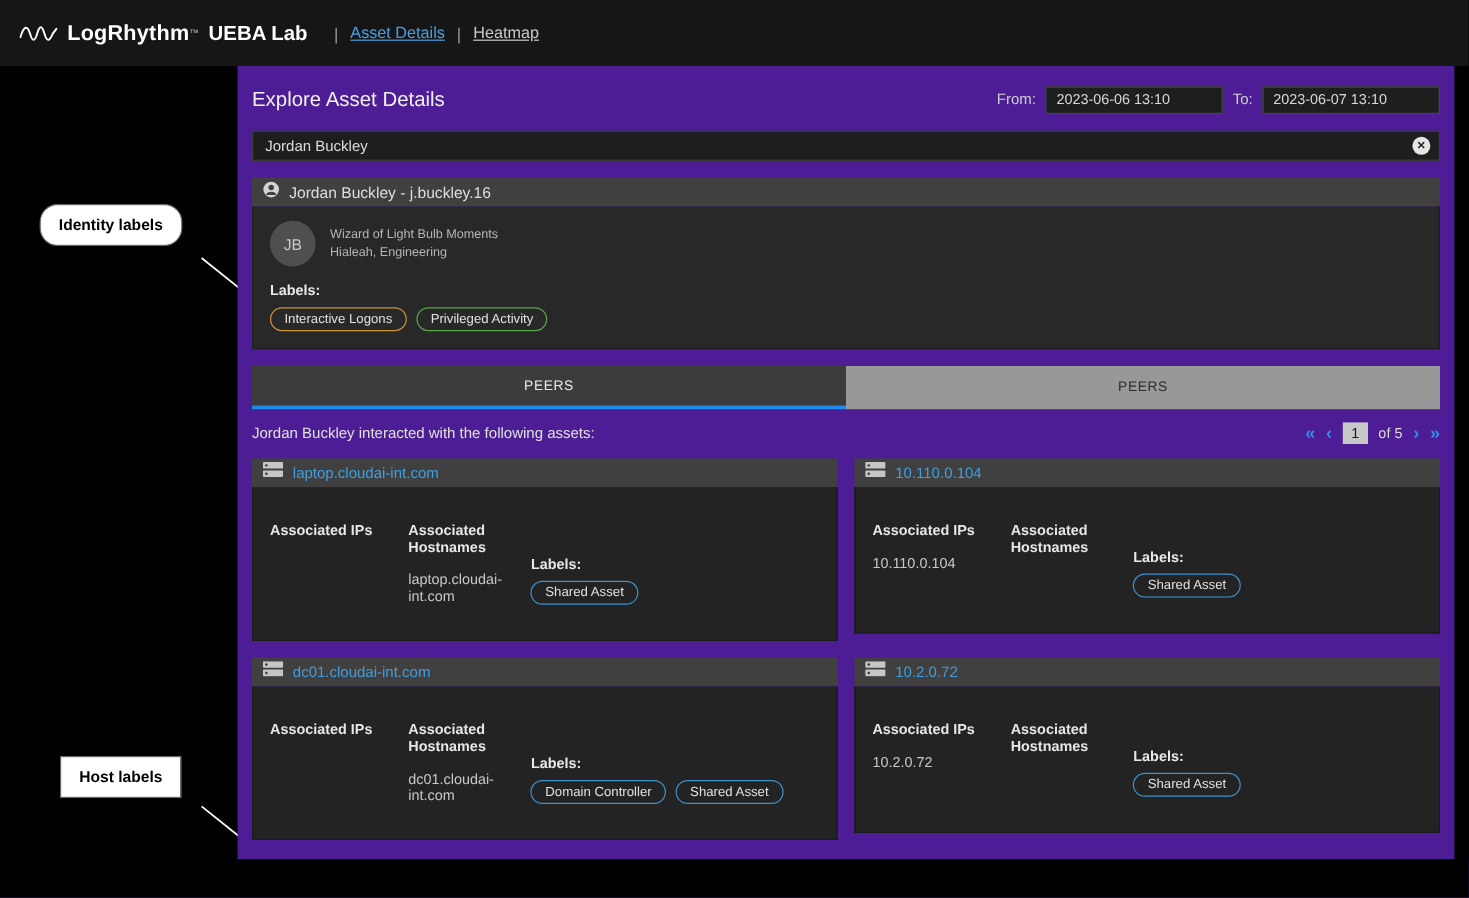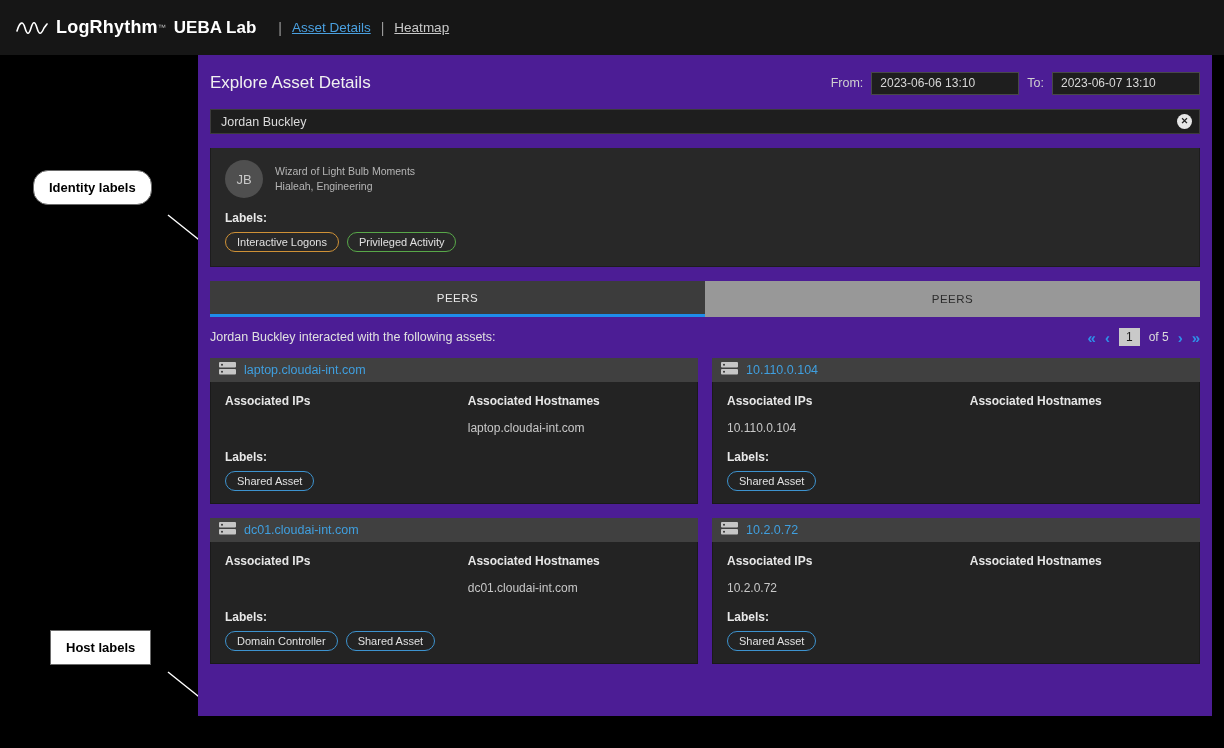--- a/index.html
+++ b/index.html
@@ -56,21 +56,21 @@
   .assets-bar { margin-top:9px; display:flex; justify-content:space-between; align-items:center; height:22px; }
   .assets-intro { color:#e0e0e0; font-size:12.5px; }
   .pager { display:flex; align-items:center; gap:9px; }
   .pg-btn { color:#2f8fe8; font-size:15px; font-weight:bold; cursor:pointer; line-height:1; }
   .pg-box { background:#c9c9c9; color:#1c1c1c; font-size:12px; padding:2px 7px; }
   .pg-of { color:#dcdcdc; font-size:12px; }
 
   
   .cards { margin-top:10px; display:grid; grid-template-columns:1fr 1fr; gap:14px; }
   .asset-name { color:#3f9fdf; font-size:12.5px; cursor:pointer; }
-  .card-body { background:#232323; border:1px solid #1a1a1a; border-top:none; padding:12px 14px; min-height:122px; display:flex; flex-direction:column; }
+  .card-body { background:#232323; border:1px solid #1a1a1a; border-top:none; padding:29px 14px; min-height:122px; display:flex; flex-direction:row; }
   .cols { display:grid; grid-template-columns:53% 47%; }
   .col-head { color:#e6e6e6; font-size:12px; font-weight:bold; }
   .col-val { margin-top:13px; color:#c8c8c8; font-size:12px; }
   .card-labels { margin-top:auto; }
   .card-labels .labels-heading { margin-top:10px; }
 
   
   .callout { position:absolute; background:#fff; color:#000; border:1px solid #6a6a6a; padding:9px 15px; font-size:13px; font-weight:bold; }
   .callout-identity { left:33px; top:115px;border-radius:15px; }
   .callout-host { left:50px; top:575px; }
@@ -131,20 +131,30 @@
           <input class="range-input" value="2023-06-07 13:10" style="">
         </div>
       </div>
 
       <div class="search-row">
         <input class="search-input" value="Jordan Buckley" style="">
         <div class="clear-btn">✕</div>
       </div>
 
       <div class="identity-card">
+        <div class="card-header">
+          <span>
+            <svg width="14" height="14" viewBox="0 0 14 14">
+                <circle cx="7" cy="7" r="6.5" fill="#d5d5d5"></circle>
+                <circle cx="7" cy="5.3" r="2.3" fill="#404040"></circle>
+                <path d="M2.7 11.6 a4.4 3.5 0 0 1 8.6 0 z" fill="#404040"></path>
+              </svg>
+          </span>
+          <span class="identity-header-title">Jordan Buckley - j.buckley.16</span>
+        </div>
         <div class="identity-body">
           <div class="avatar-row">
             <div class="avatar">JB</div>
             <div class="meta">
               <div>Wizard of Light Bulb Moments</div>
               <div>Hialeah, Engineering</div>
             </div>
           </div>
           <div class="labels-heading">Labels:</div>
           <div class="pill-row">

